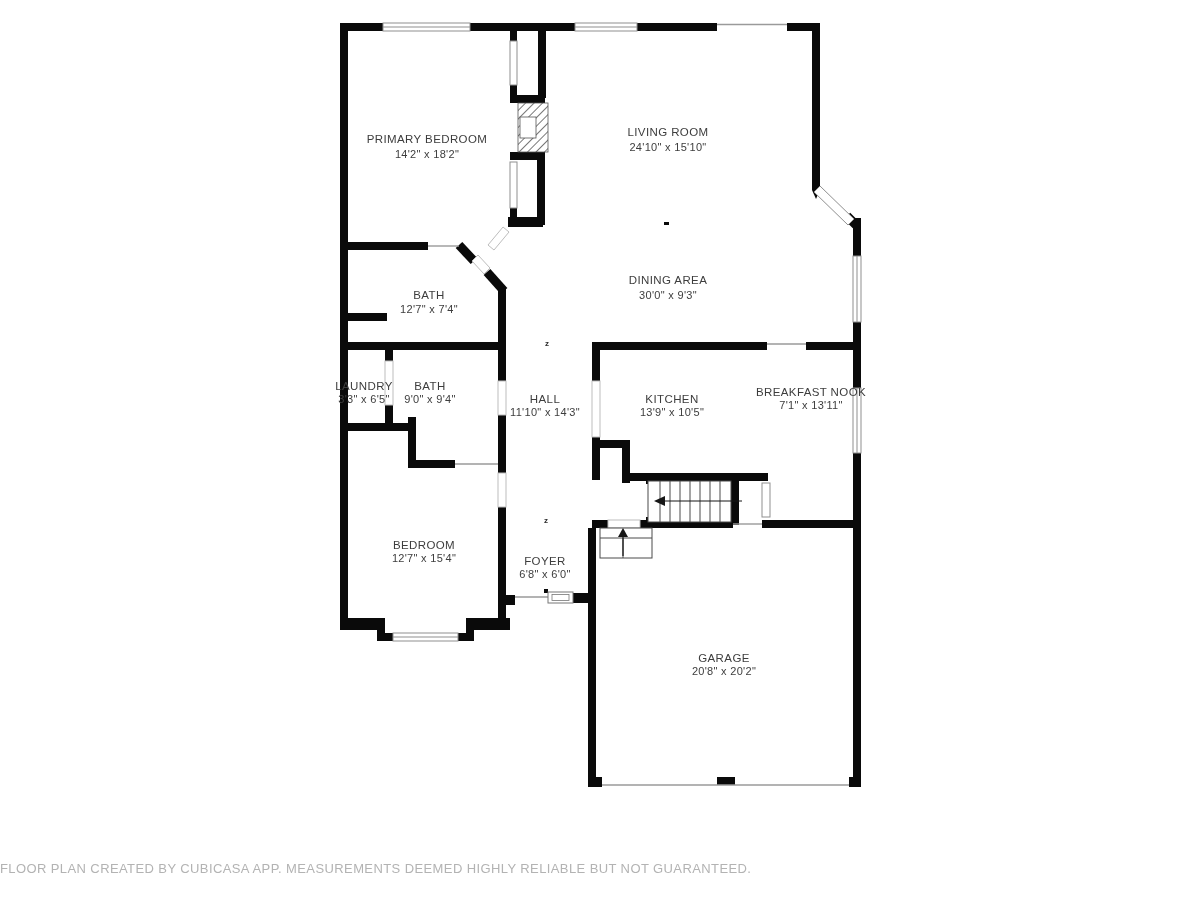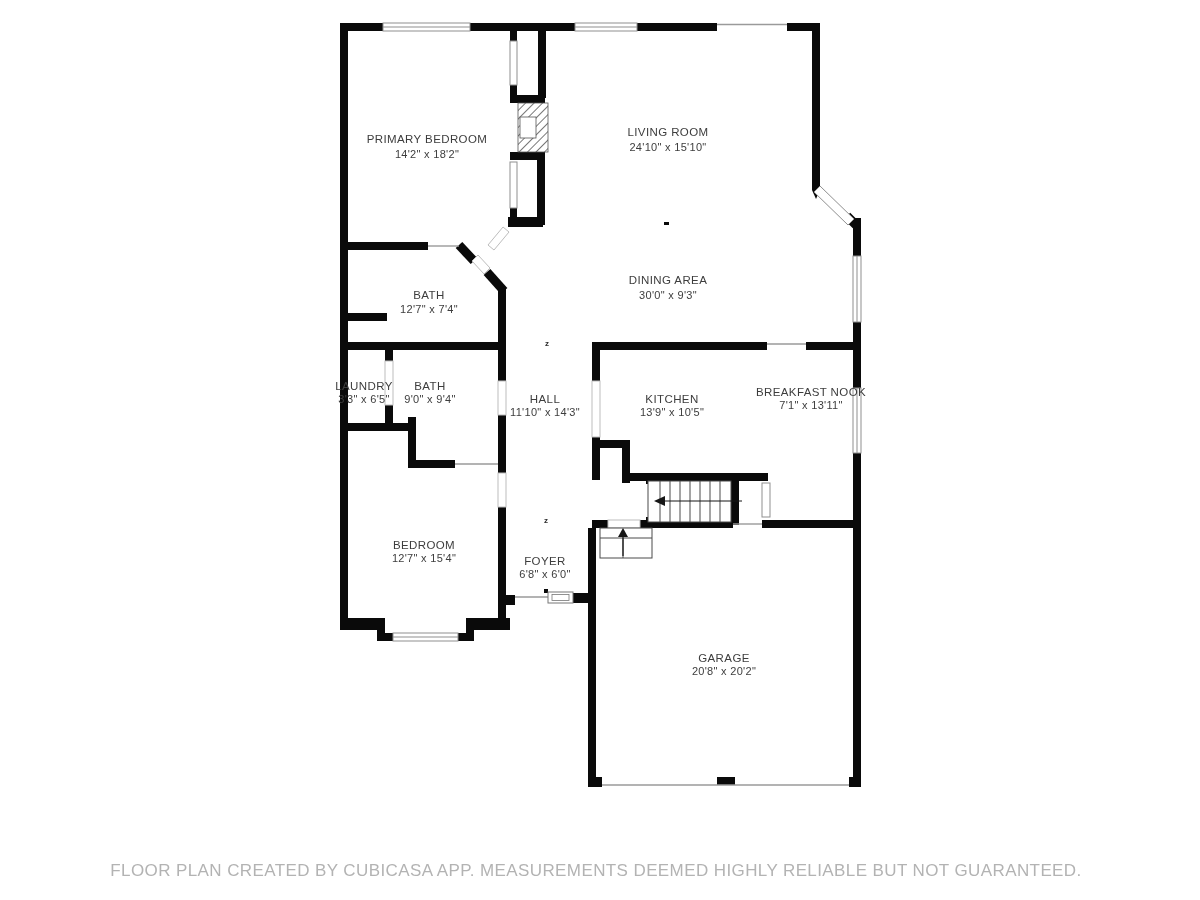--- a/index.html
+++ b/index.html
@@ -19,22 +19,22 @@
   .thin{stroke:#9a9a9a;stroke-width:1.4;fill:none;}
   .doorgap{fill:#ffffff;stroke:#bdbdbd;stroke-width:1;}
   .stair{stroke:#4a4a4a;stroke-width:1;fill:none;}
   .stairfill{fill:#ffffff;stroke:#4a4a4a;stroke-width:1;}
   .arrowline{stroke:#161616;stroke-width:1.2;fill:none;}
   .arrowhead{fill:#161616;}
   .diagwall{stroke:var(--wall);stroke-width:9;fill:none;}
   .room-name{font-size:11.5px;fill:var(--label);letter-spacing:.4px;text-anchor:middle;}
   .room-dims{font-size:11px;fill:var(--label);letter-spacing:.3px;text-anchor:middle;}
   .zsym{font-size:8px;font-weight:bold;fill:#2a2a2a;text-anchor:middle;}
-  .footer{position:absolute;left:0;right:8px;top:861px;text-align:center;
-          font-size:17px;color:var(--footer);letter-spacing:.4px;}
+  .footer{position:absolute;left:0;right:8px;top:861px;
+          font-size:13px;color:var(--footer);letter-spacing:.4px;}
 </style>
 </head>
 <body>
 
 <div class="stage">
   <svg width="1200" height="900" viewBox="0 0 1200 900">
     <defs>
       <pattern id="hatch" width="6" height="6" patternUnits="userSpaceOnUse" patternTransform="rotate(45)">
         <rect width="6" height="6" fill="#ffffff"></rect>
         <line x1="0" y1="0" x2="0" y2="6" stroke="#555555" stroke-width="1.6"></line>

